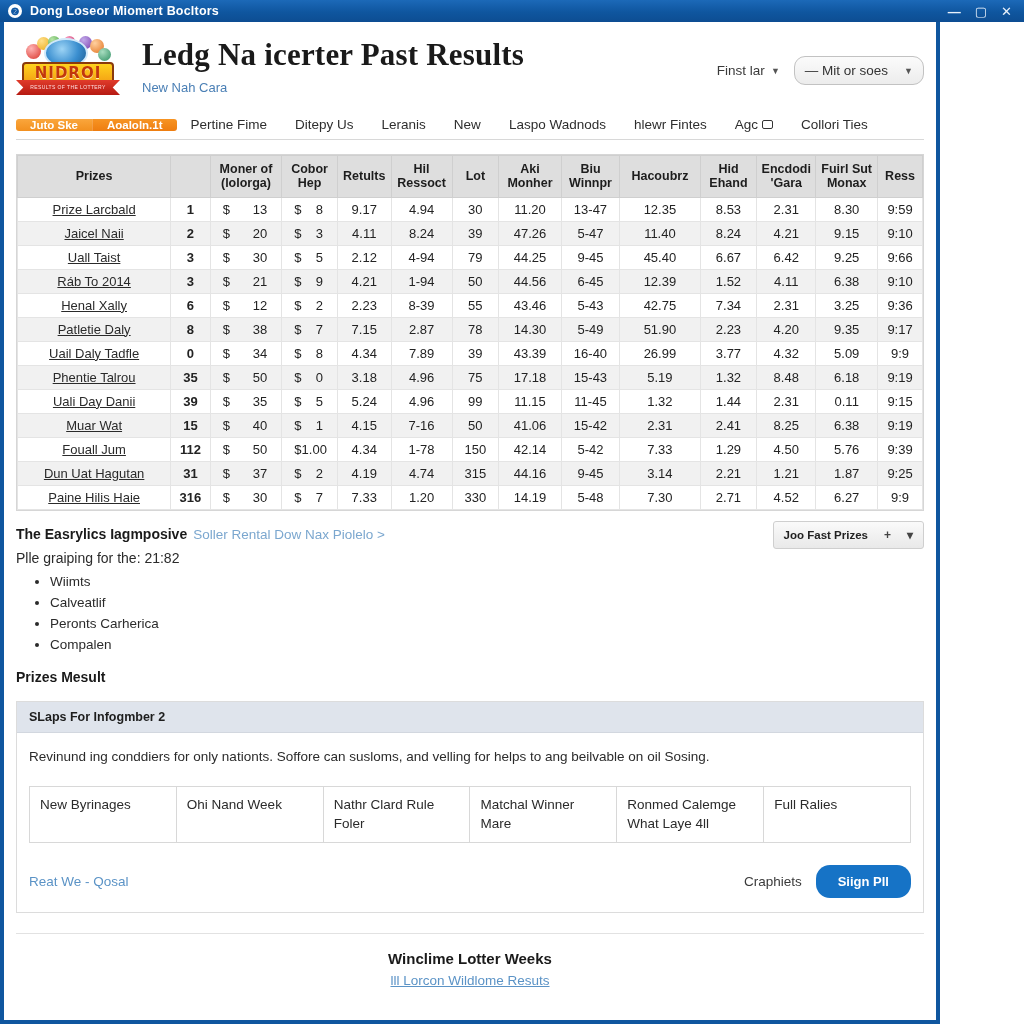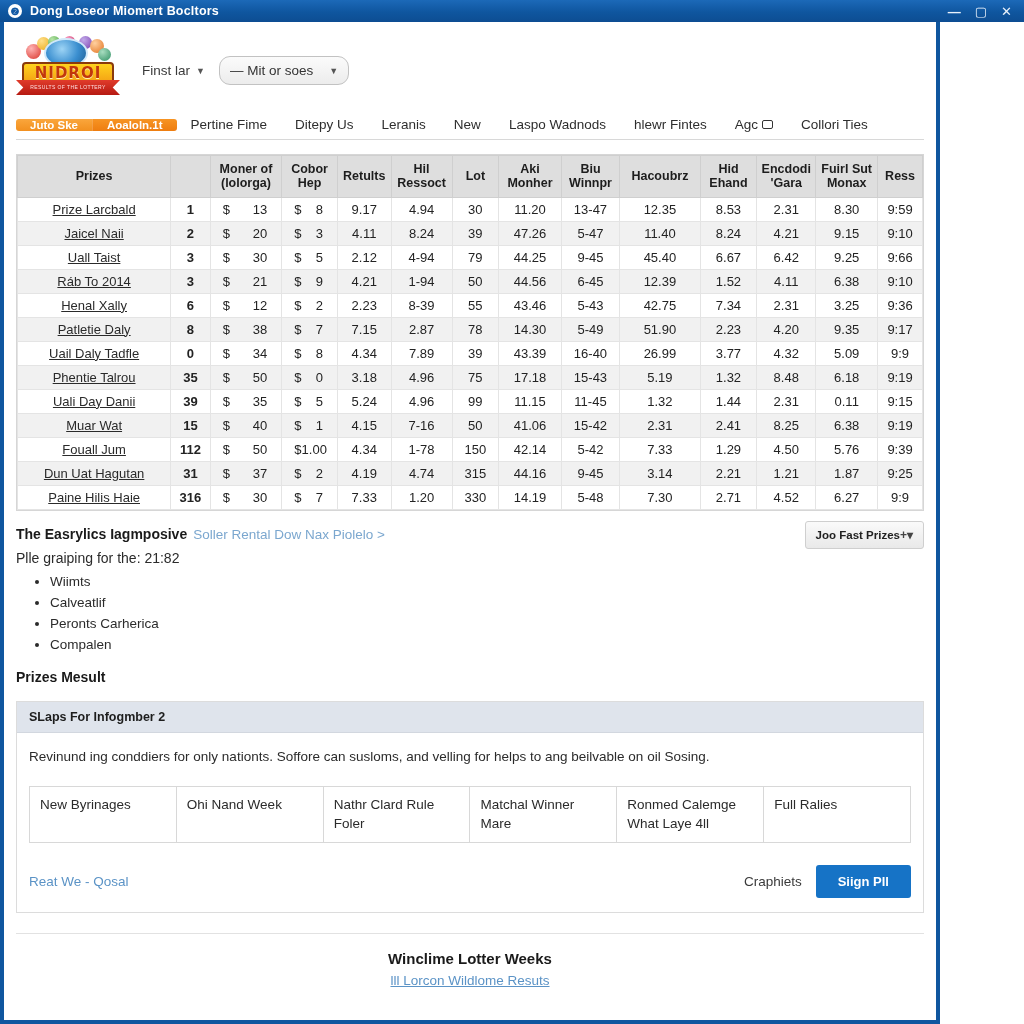--- a/index.html
+++ b/index.html
@@ -143,21 +143,21 @@
   .mid .mid-link { font-size: 13.5px; color: #7ba7cf; margin-left: 6px; }
   .mid p.lead { font-size: 14px; color: #2b2b2b; margin-top: 7px; }
   .mid ul { margin: 6px 0 0 34px; }
   .mid li { font-size: 13.5px; color: #2b2b2b; line-height: 1.55; }
   .mid h4 { font-size: 14px; font-weight: bold; color: #1a1a1a; margin-top: 14px; }
   .mid-btn {
     position: absolute; right: 0; top: -4px;
     border: 1px solid #cfcfcf; border-radius: 3px;
     background: linear-gradient(180deg,#fafafa 0%,#e9e9e9 100%);
     font-size: 11.5px; font-weight: bold; color: #222;
-    padding: 6px 10px; display: flex; align-items: center; white-space: nowrap;
+    padding: 6px 10px; display: flex; align-items: center; gap: 16px; white-space: nowrap;
   }
   .mid-btn .ic { font-size: 12px; color: #444; }
 
   
   .panel { margin: 16px 12px 0 12px; border: 1px solid #dcdcdc; }
   .panel-head {
     background: #dfe4ec; border-bottom: 1px solid #d2d7df;
     padding: 8px 12px; font-size: 12.5px; font-weight: bold; color: #1d1d1d;
   }
   .panel-body { padding: 16px 12px 14px 12px; }
@@ -166,21 +166,21 @@
   table.cards td {
     border: 1px solid #d8d8d8; padding: 9px 10px;
     font-size: 13.5px; color: #2b2b2b; vertical-align: top; height: 48px; line-height: 1.35;
   }
   .panel-foot { display: flex; align-items: center; margin-top: 22px; }
   .foot-link { font-size: 13.5px; color: #5b93c6; }
   .foot-spacer { flex: 1 1 auto; }
   .foot-note { font-size: 13.5px; color: #3a3a3a; margin-right: 14px; }
   .foot-btn {
     background: #1673c6; color: #fff; font-size: 13px; font-weight: bold;
-    border-radius: 3px; padding: 9px 22px; white-space: nowrap;
+    border-radius: 14px; padding: 9px 22px; white-space: nowrap;
   }
 
   
   .footer { margin: 20px 12px 0 12px; border-top: 1px solid #e2e2e2; padding-top: 16px; text-align: center; }
   .footer .f-title { font-size: 15px; font-weight: bold; color: #1a1a1a; }
   .footer .f-link { font-size: 13.5px; color: #5b93c6; text-decoration: underline; display: inline-block; margin-top: 6px; }
 </style>
 </head>
 <body>
 
@@ -206,20 +206,24 @@
         <i style="left:55px; top:0px;  width:13px;height:13px;background:radial-gradient(circle at 35% 30%,#c0a8e8,#7a3fb0);"></i>
         <i style="left:66px; top:3px;  width:14px;height:14px;background:radial-gradient(circle at 35% 30%,#ffd0a0,#e2711d);"></i>
         <i style="left:74px; top:12px; width:13px;height:13px;background:radial-gradient(circle at 35% 30%,#a8ddc0,#2f8f63);"></i>
         <i style="left:40px; top:0px;  width:11px;height:11px;background:radial-gradient(circle at 35% 30%,#ffa8c8,#c0245f);"></i>
       </div>
       <div class="globe"></div>
       <div class="word">NIDROI</div>
       <div class="ribbon">RESULTS OF THE LOTTERY</div>
     </div>
 
+    <div class="mast-text">
+      <div class="site-title">Ledg Na icerter Past Results</div>
+      <div class="site-sub">New Nah Cara</div>
+    </div>
 
     <div class="mast-right">
       <div class="mr-link">
         <span>Finst lar</span>
         <span class="caret">▼</span>
       </div>
       <div class="mr-select">
         <span>— Mit or soes</span>
         <span class="caret">▼</span>
       </div>

